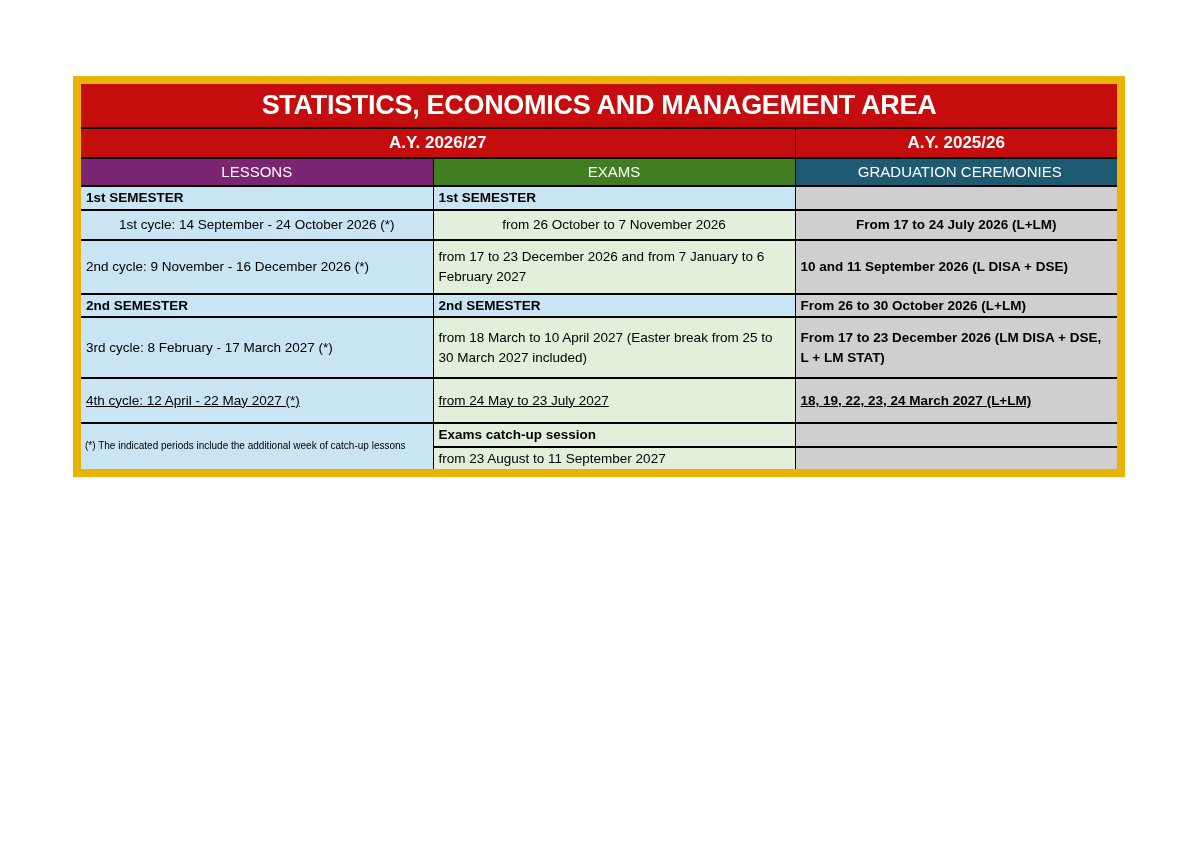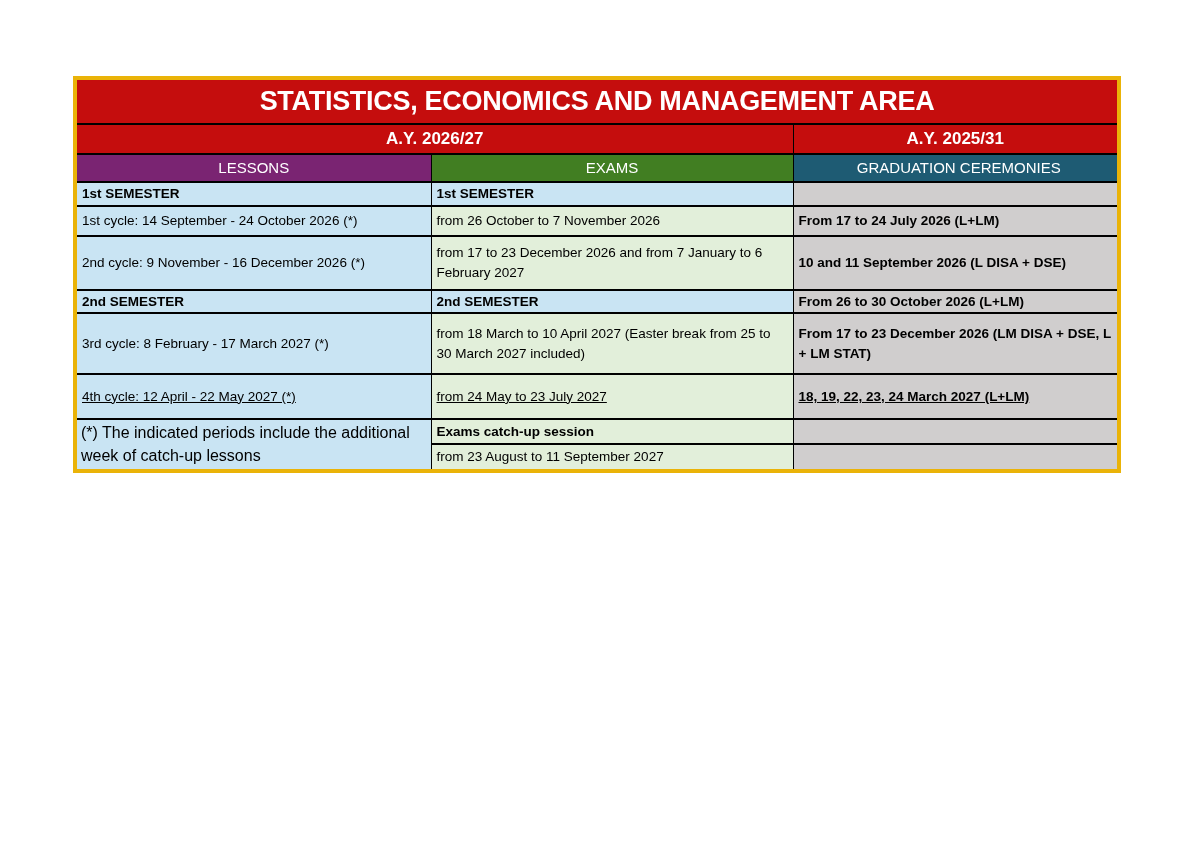--- a/index.html
+++ b/index.html
@@ -1,32 +1,32 @@
 <!DOCTYPE html>
 <html style="--red: #c50d0d; --purple: #7a2472; --green-h: #417e22; --teal: #1e5b73; --blue-c: #c9e4f3; --green-c: #e2efda; --gray-c: #d0cece;"><head>
 <meta charset="utf-8">
 <style>
   html,body{margin:0;padding:0;background:#ffffff;}
   body{width:1200px;height:849px;position:relative;font-family:"Liberation Sans",sans-serif;color:#000;}
   .calendar{position:absolute;left:73px;top:76px;width:1044px;border-collapse:collapse;table-layout:fixed;}
   .calendar td{border:solid #000;border-width:2px 1px;vertical-align:middle;padding:1px 5px;font-size:13.5px;line-height:1.45;overflow:hidden;}
-  .calendar{border:4px solid #eab308;}
+  .calendar{border:8px solid #eab308;}
   td.title-cell{background:var(--red);color:#fff;text-align:center;font-weight:bold;font-size:27px;letter-spacing:-0.3px;height:41px;}
   td.ay-cell{background:var(--red);color:#ffffff;text-align:center;font-weight:bold;font-size:17px;height:26px;}
   td.colhead{color:#fff;text-align:center;font-size:15px;height:24px;}
   td.col-lessons{background:var(--purple);}
   td.col-exams{background:var(--green-h);}
   td.col-grad{background:var(--teal);padding-left:12px;}
   td.blue{background:var(--blue-c);}
   td.greenc{background:var(--green-c);}
   td.gray{background:var(--gray-c);}
   td.bold{font-weight:bold;}
-  td.footnote{font-size:16px;padding-left:4px;}
+  td.footnote{font-size:10px;padding-left:4px;}
   tr.r-sem td{height:17px;}
-  tr.r2 td{height:26px;}
+  tr.r2 td{height:26px;text-align:center;}
   tr.r3 td{height:50px;}
   tr.r4 td{height:18px;margin-top:37px;}
   tr.r5 td{height:57px;}
   tr.r6 td{height:41px;text-decoration:underline;}
   tr.r7 td{height:16px;margin-top:42px;}
   tr.r8 td{height:16px;}
 </style>
 </head>
 <body>
 
@@ -35,21 +35,21 @@
     <col style="width:356px">
     <col style="width:362px">
     <col style="width:326px">
   </colgroup>
   <tbody>
       <tr>
     <td class="title-cell" colspan="3">STATISTICS, ECONOMICS AND MANAGEMENT AREA</td>
   </tr>
   <tr>
     <td class="ay-cell" colspan="2">A.Y. 2026/27</td>
-    <td class="ay-cell">A.Y. 2025/31</td>
+    <td class="ay-cell">A.Y. 2025/26</td>
   </tr>
   <tr>
     <td class="colhead col-lessons">LESSONS</td>
     <td class="colhead col-exams">EXAMS</td>
     <td class="colhead col-grad">GRADUATION CEREMONIES</td>
   </tr>
   <tr class="r-sem">
     <td class="blue bold">1st SEMESTER</td>
     <td class="blue bold">1st SEMESTER</td>
     <td class="gray bold"></td>

